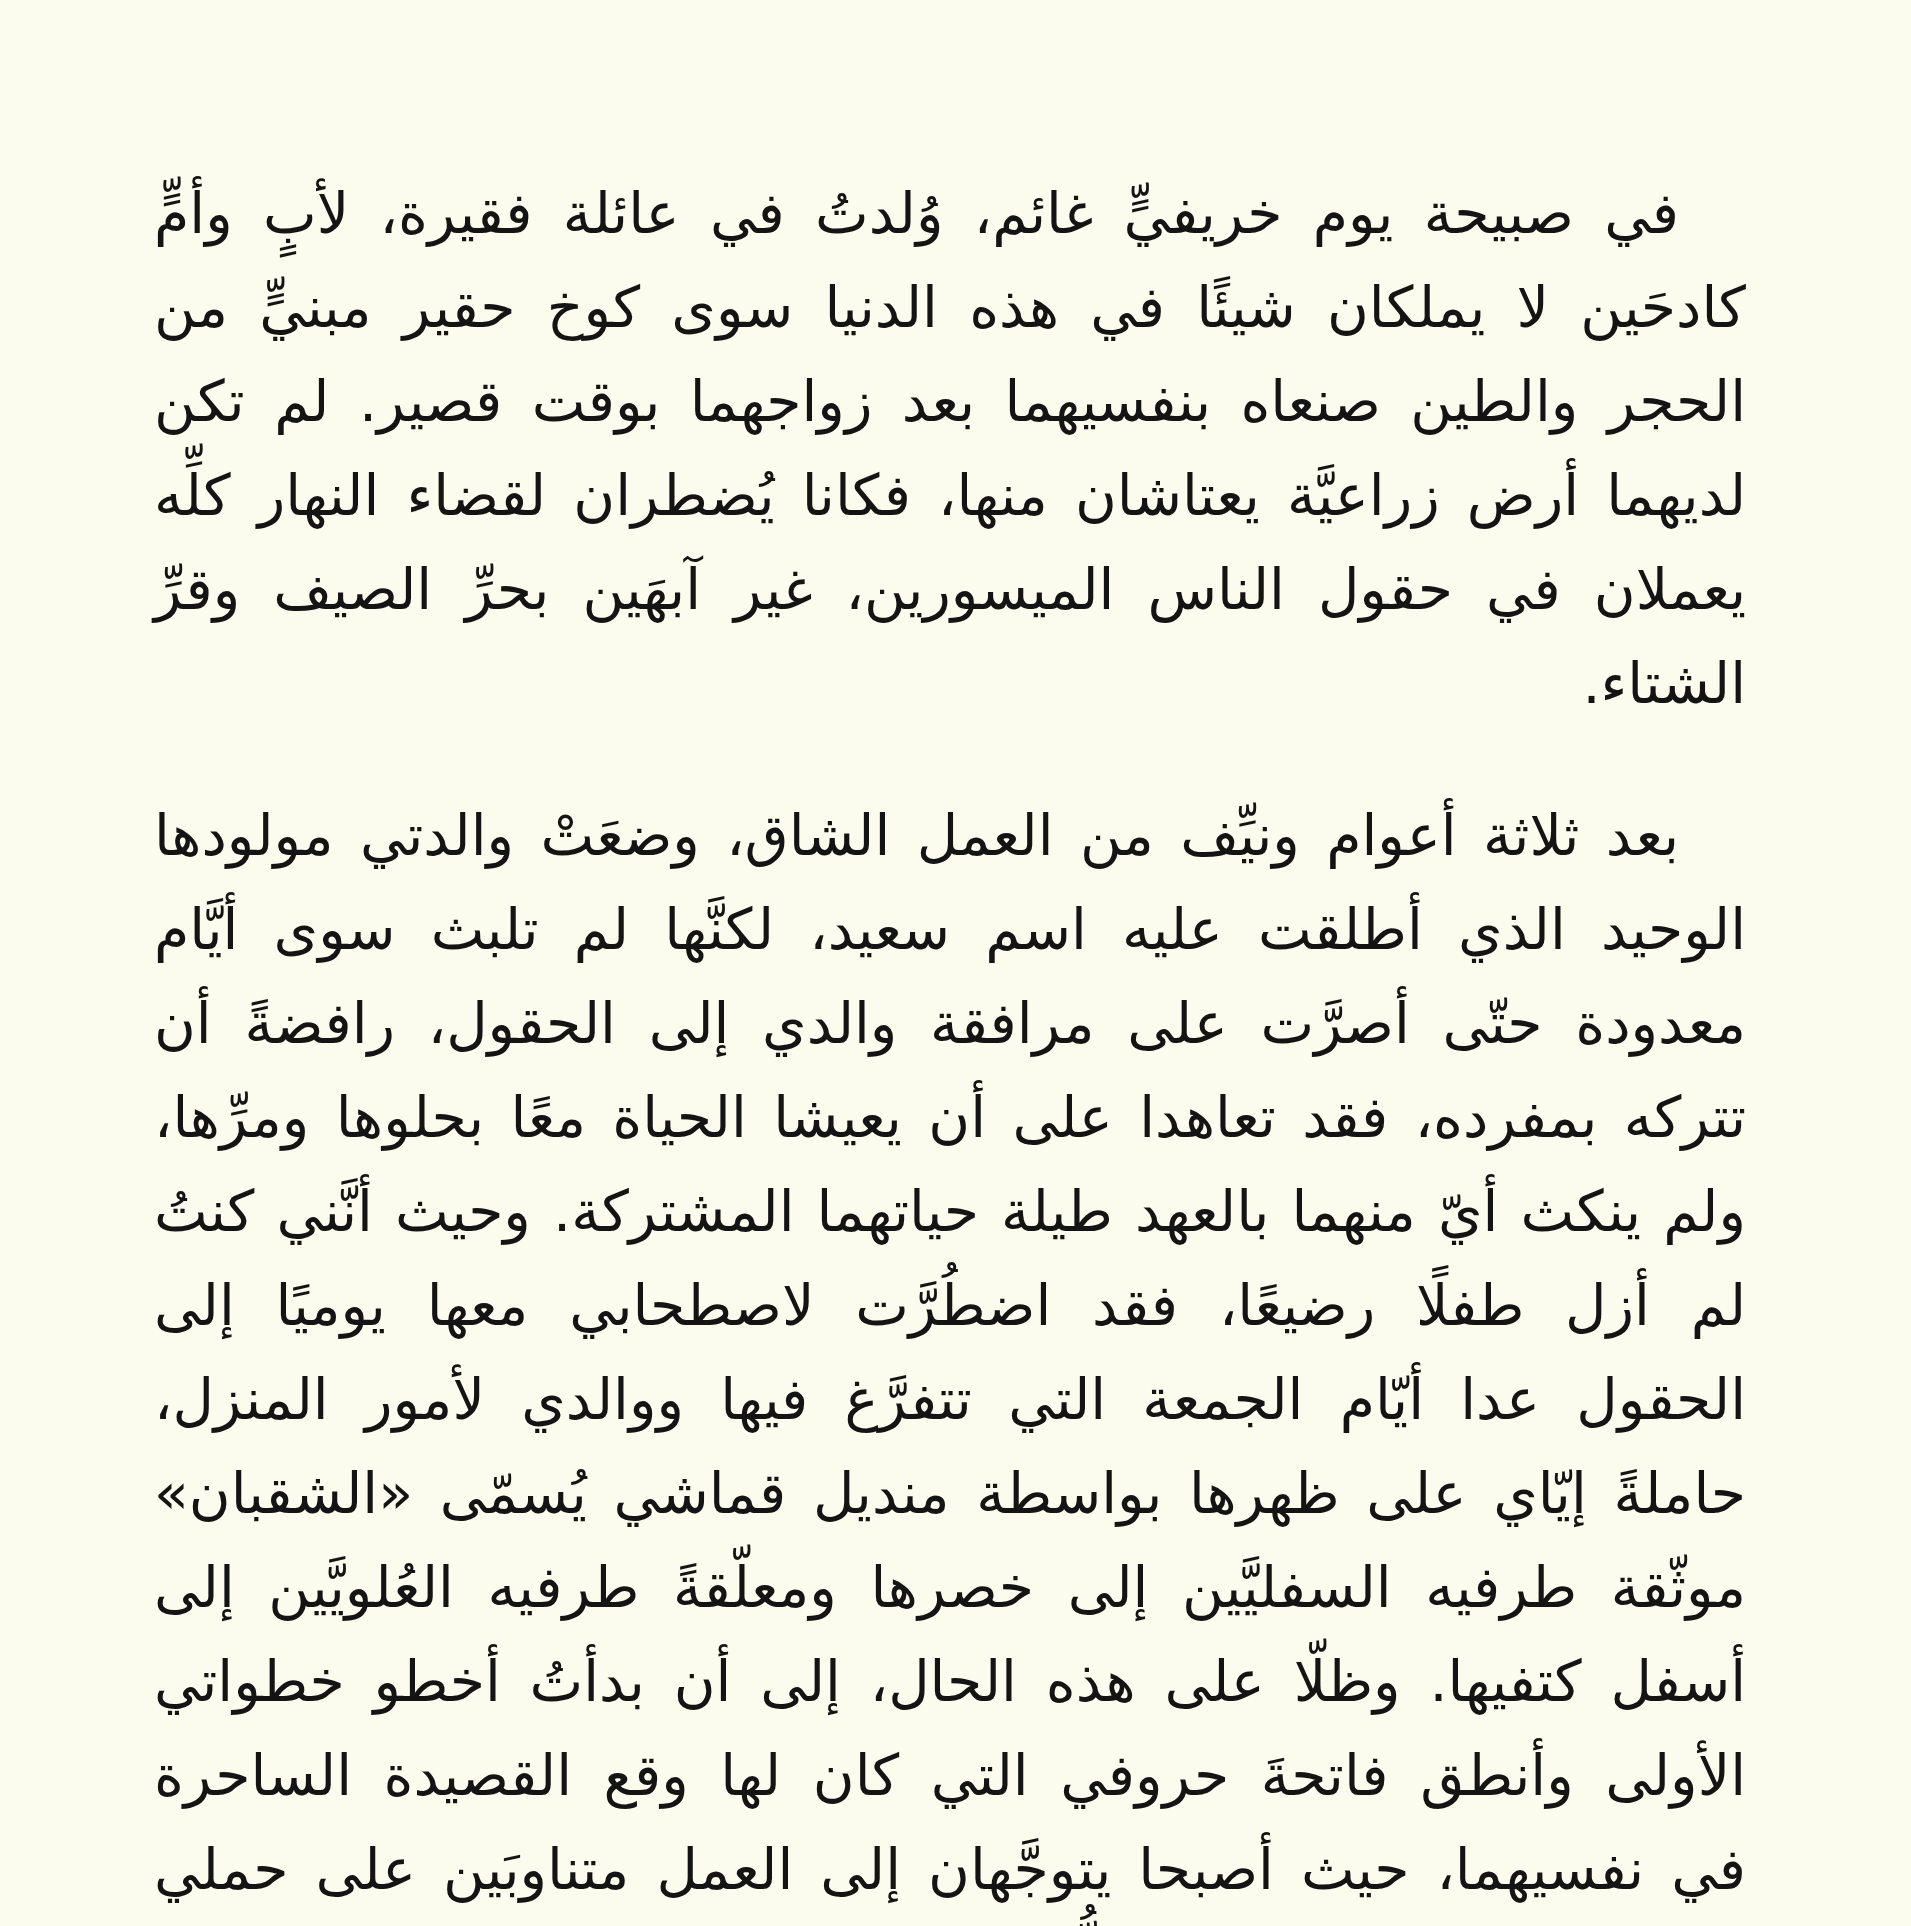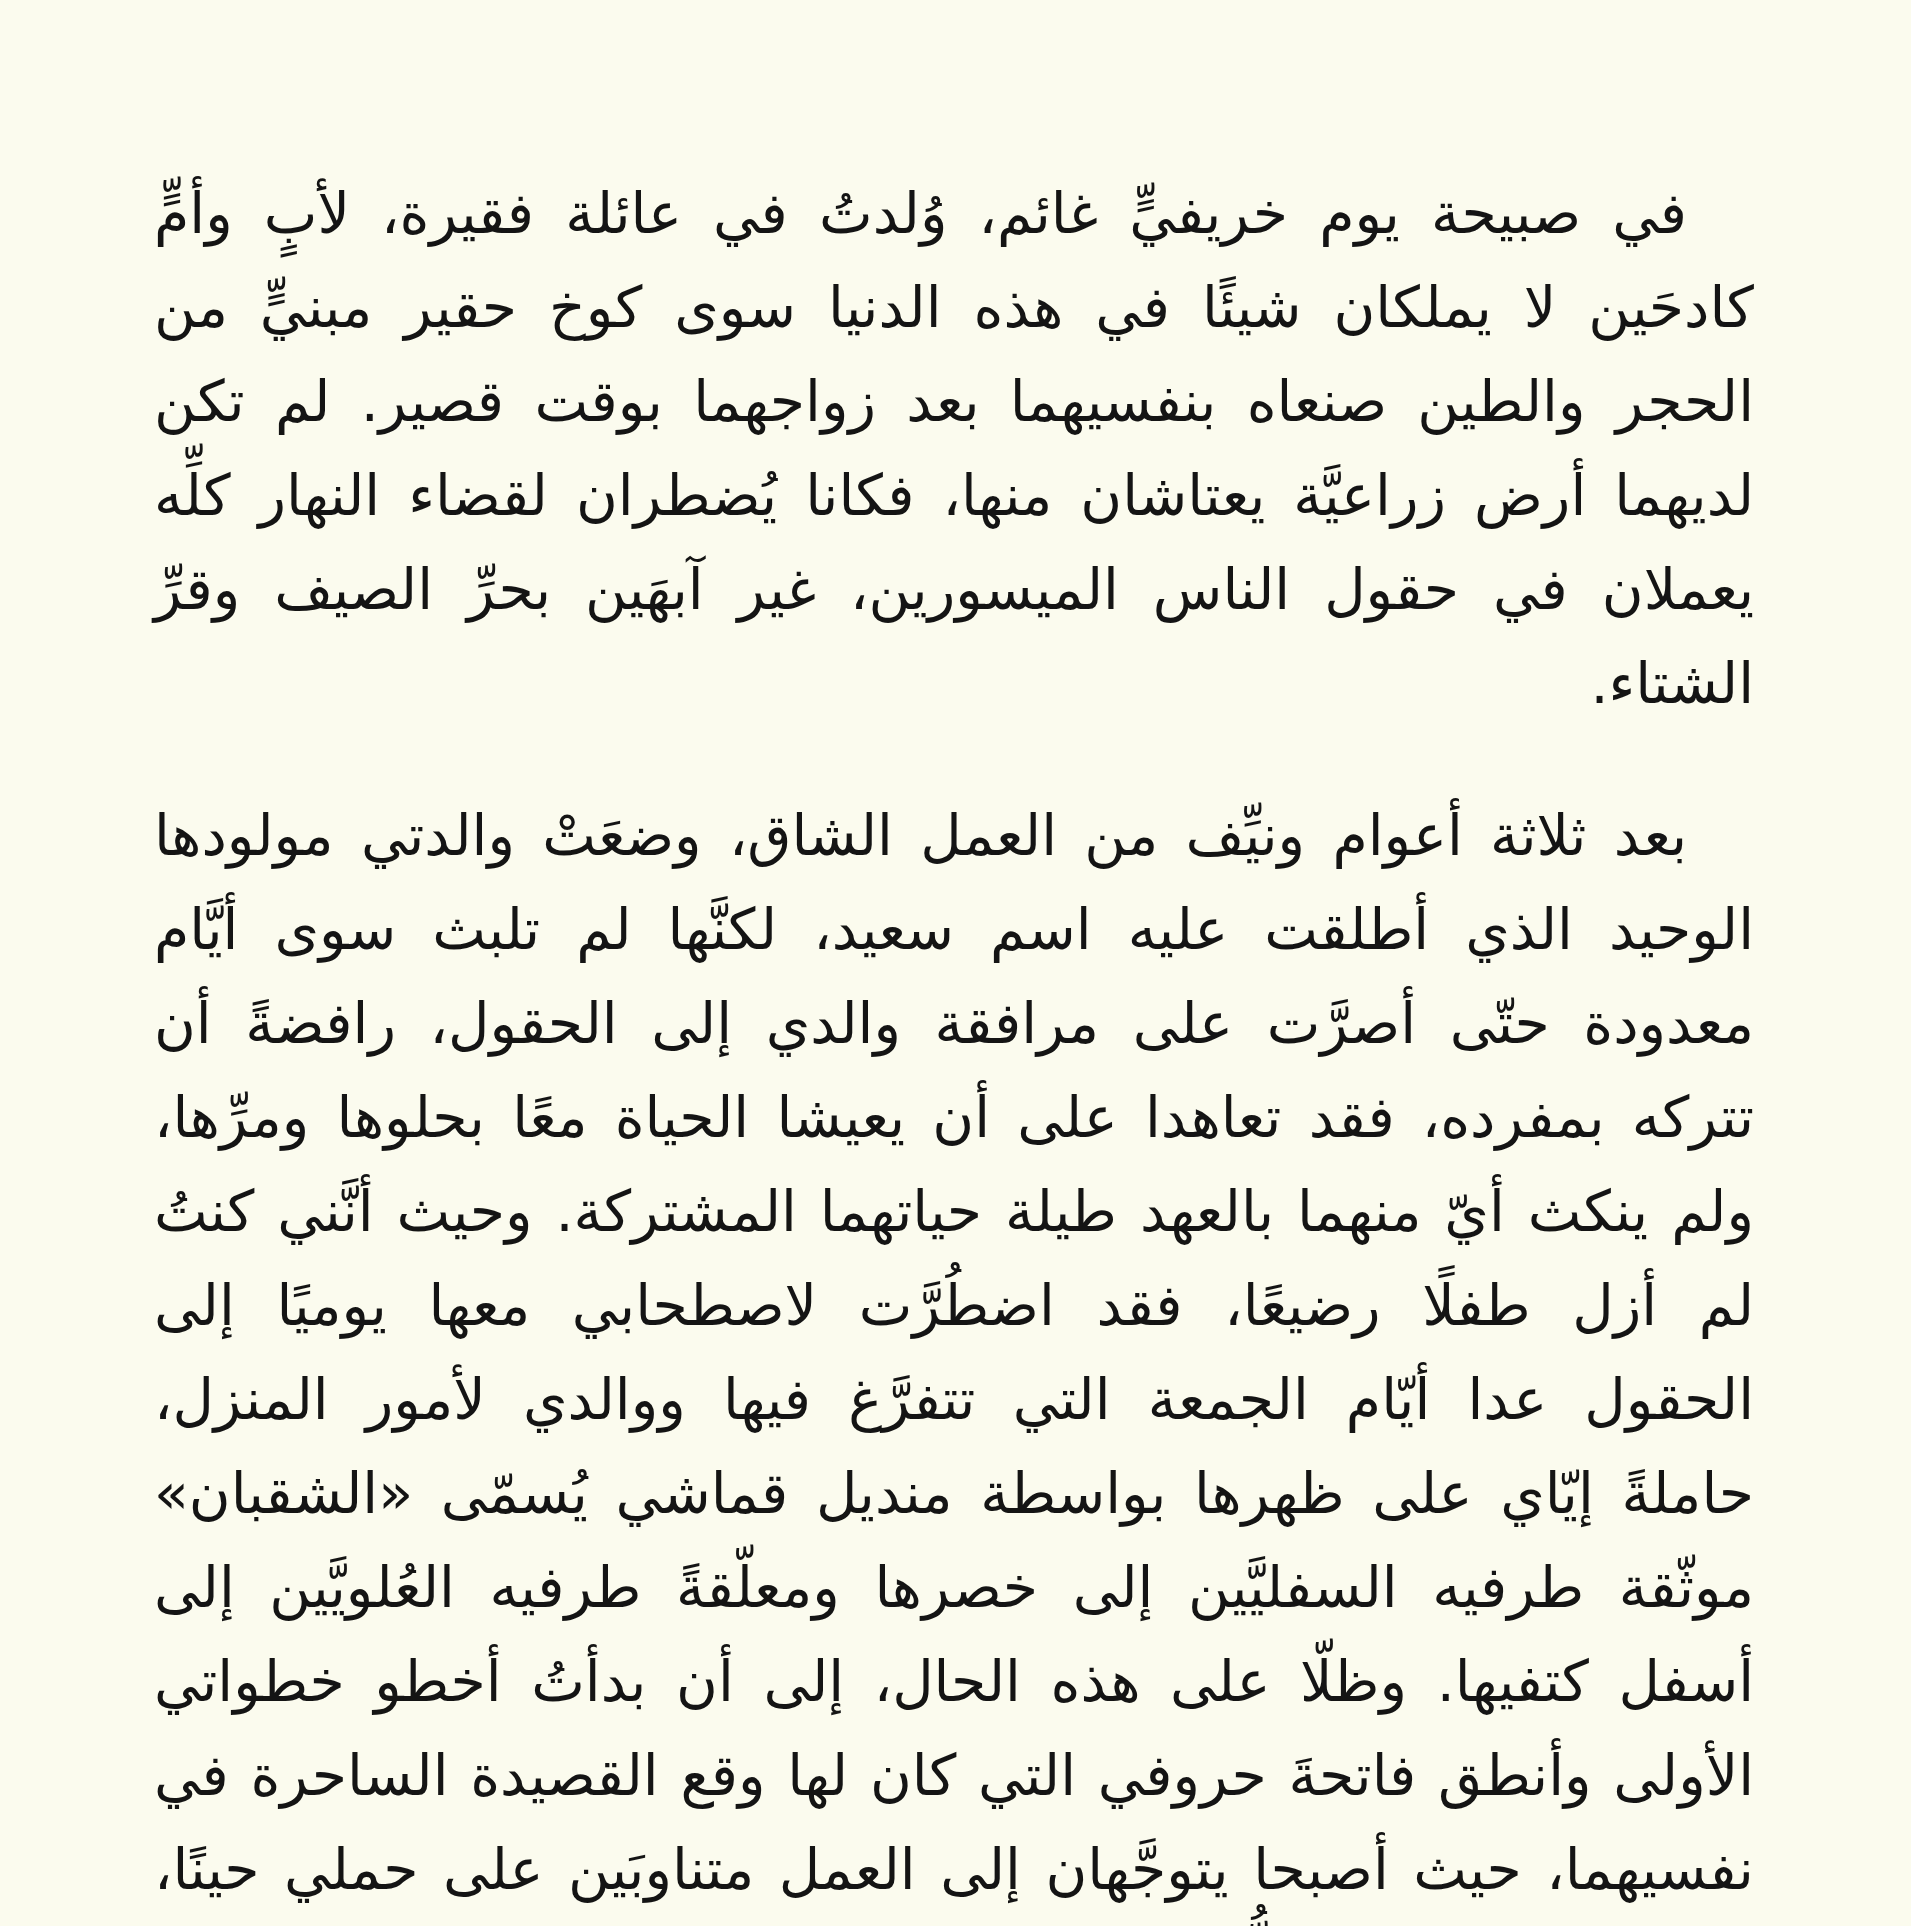--- a/index.html
+++ b/index.html
@@ -24,21 +24,21 @@
       position: absolute;
       top: 166px;
       right: 154px;
       left: 154px;
       direction: rtl;
       text-align: justify;
       font-size: 57px;
       line-height: 94px;
     }
     .para {
-      margin: 0 4px 58px 0;
+      margin: 0 12px 58px 0;
       text-indent: 67px;
       word-spacing: 3.1px;
     }
     .para:last-child {
       margin-bottom: 0;
     }
   </style>
 </head>
 <body style="background: rgb(251, 251, 238); color: rgb(20, 20, 20);">
 

